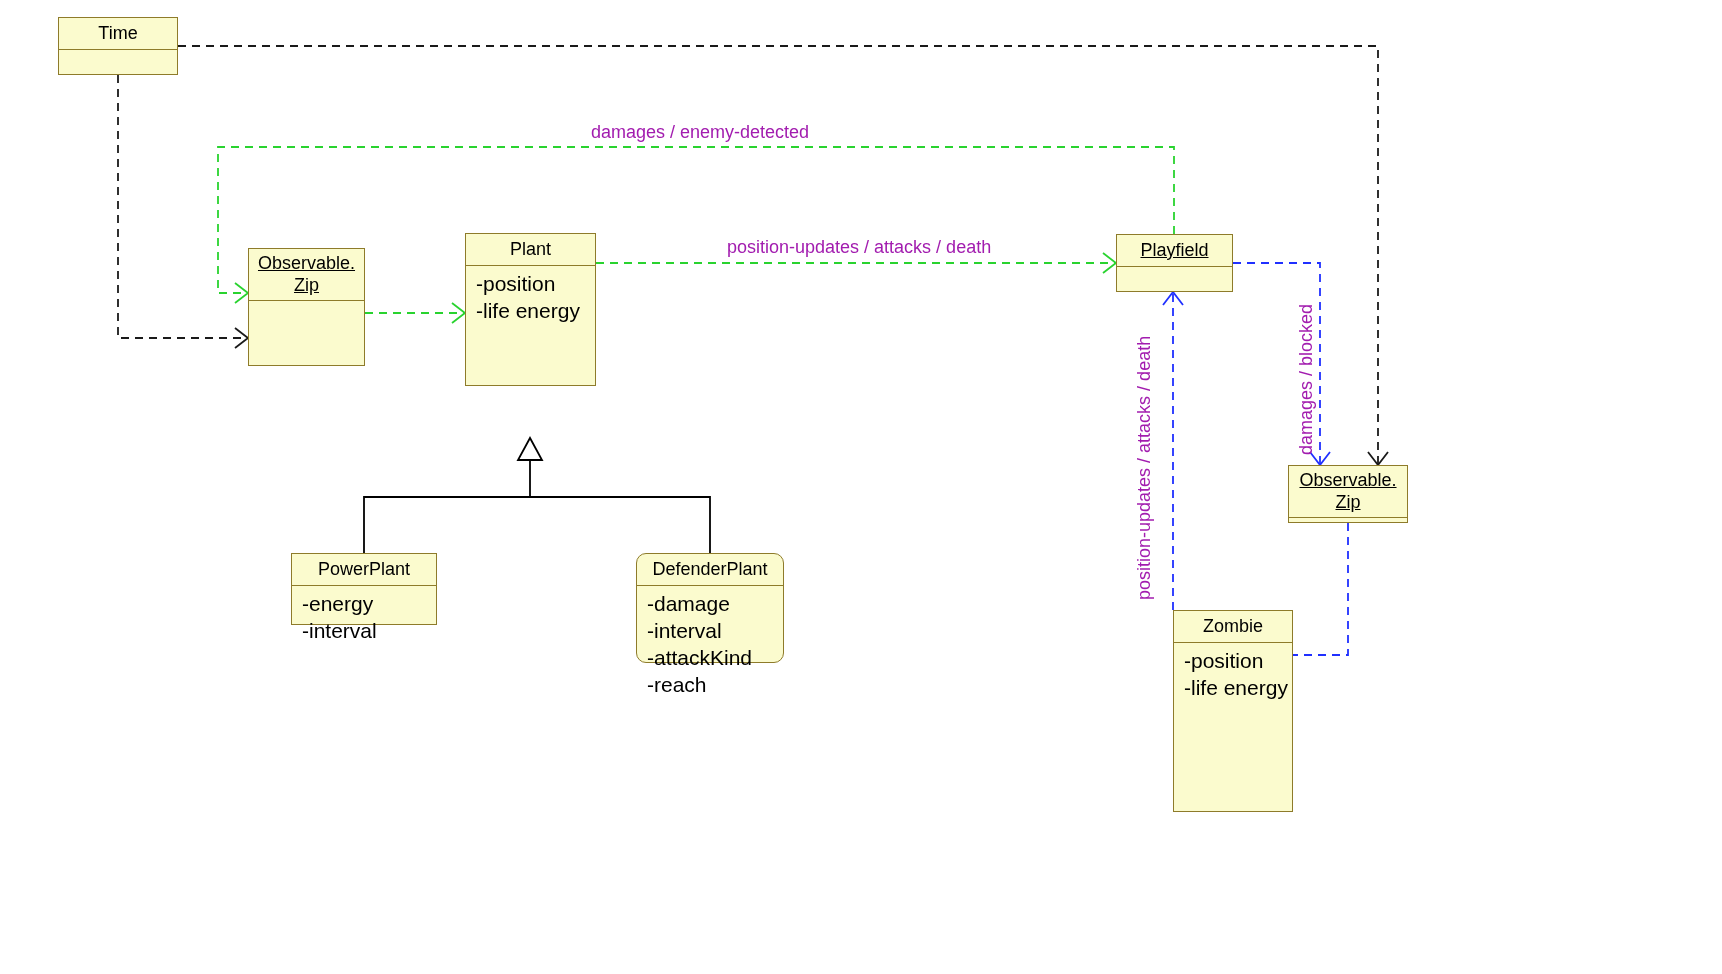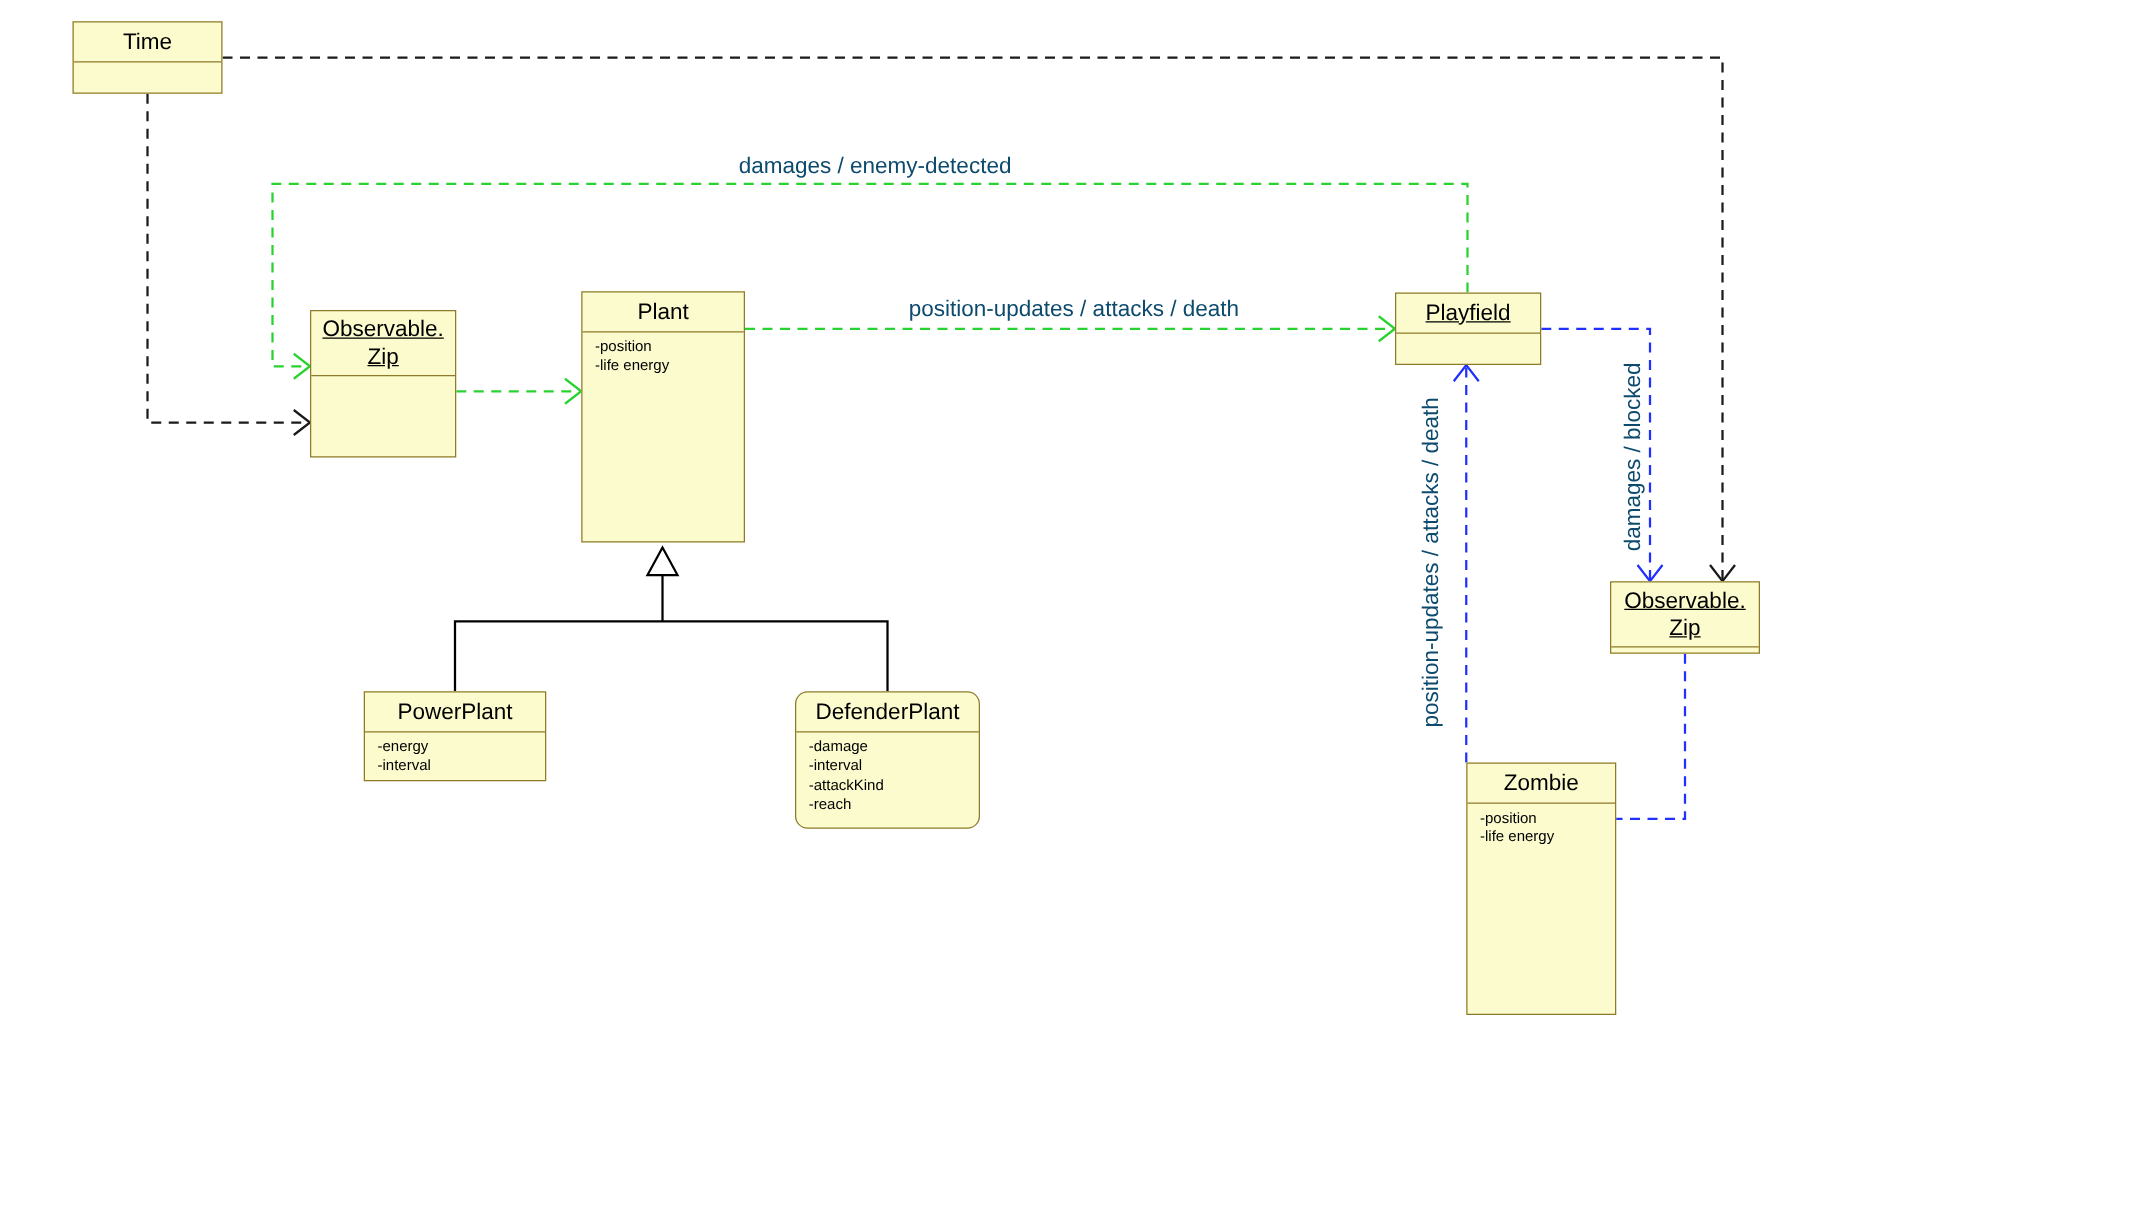--- a/index.html
+++ b/index.html
@@ -22,30 +22,29 @@
   .box .title {
     text-align: center;
     padding: 4px 0;
     border-bottom: 1.5px solid #8e7b2a;
     font-size: 18px;
     line-height: 1.25;
   }
   .box .title.two-line { line-height: 1.2; text-decoration: underline; }
   .box .attrs {
     padding: 4px 16px 6px 10px;
-    font-size: 12px;
+    font-size: 21px;
     line-height: 1.3;
   }
   .attr { white-space: nowrap; }
   .edge-label {
     position: absolute;
     font-size: 18px;
-    color: #0c4a6e;
+    color: #a21caf;
     white-space: nowrap;
-    text-align: center;
   }
   .edge-label.vertical {
     writing-mode: vertical-rl;
     transform: rotate(180deg);
   }
   svg.edges {
     position: absolute;
     left: 0; top: 0;
     width: 1722px; height: 974px;
     pointer-events: none;
@@ -96,21 +95,21 @@
 </div>
 
 <div class="box" style="left:248px;top:248px;width:117px;height:118px;">
   <div class="title two-line">
     <span style="white-space:pre-line;">Observable.
 Zip</span>
   </div>
   <div class="attrs"></div>
 </div>
 
-<div class="box" style="left:465px;top:233px;width:131px;height:201px;">
+<div class="box" style="left:465px;top:233px;width:131px;height:153px;">
   <div class="title">Plant</div>
   <div class="attrs">
     <div class="attr">-position</div>
     <div class="attr">-life energy</div>
   </div>
 </div>
 
 <div class="box" style="left:291px;top:553px;width:146px;height:72px;">
   <div class="title">PowerPlant</div>
   <div class="attrs">

